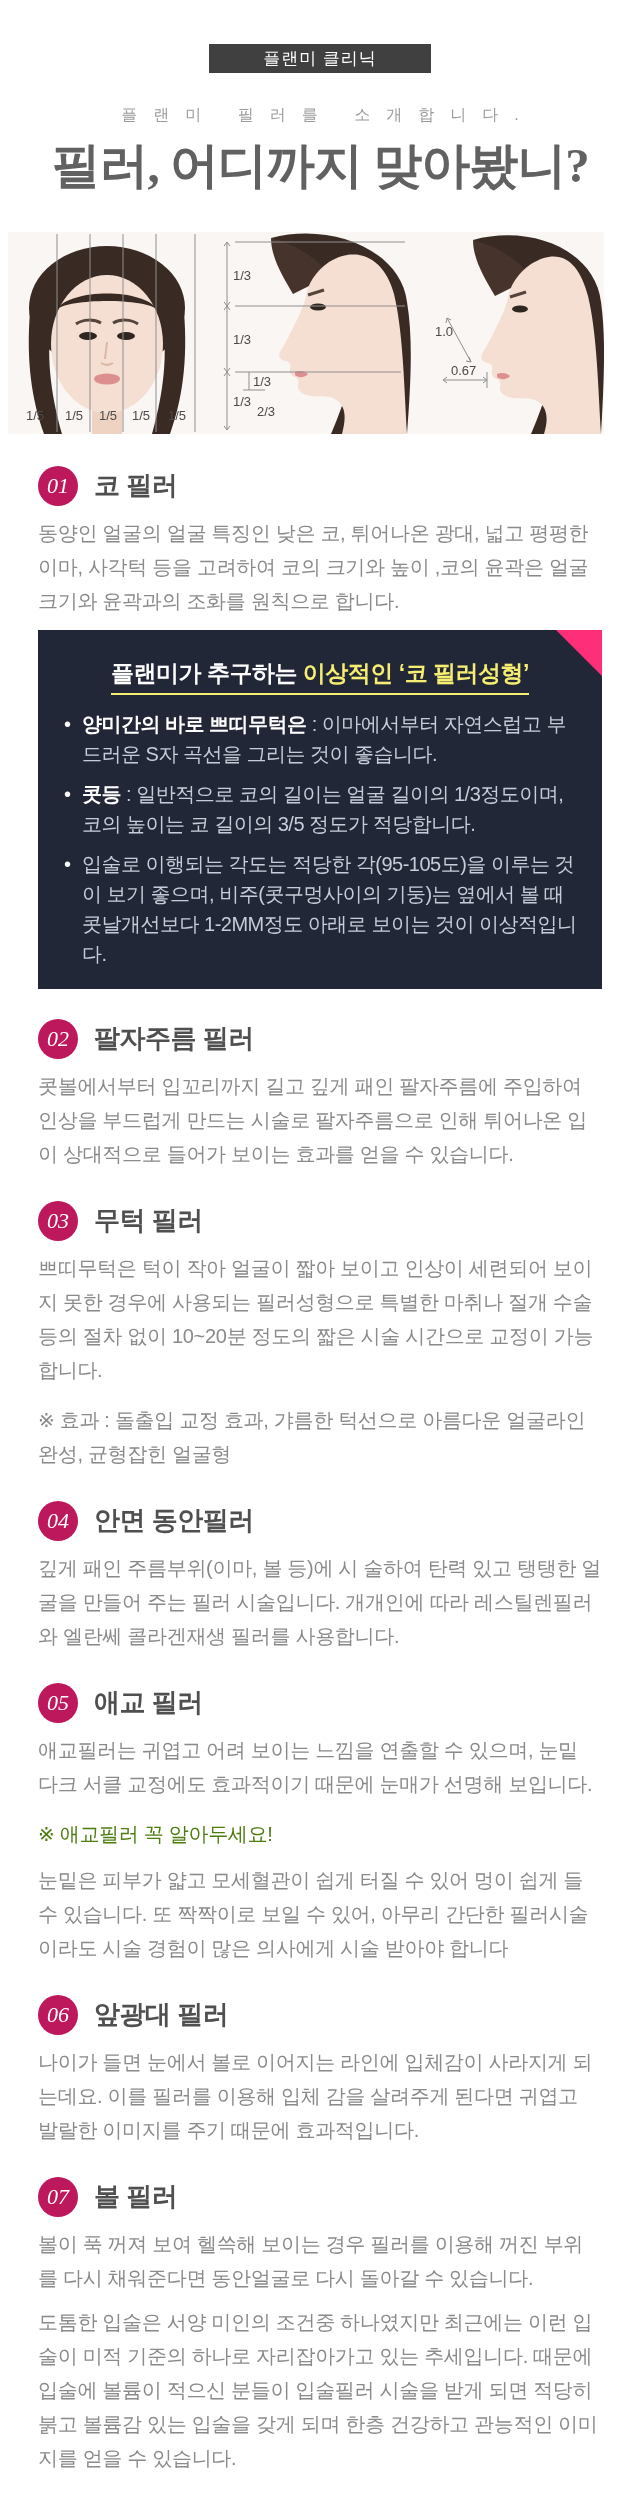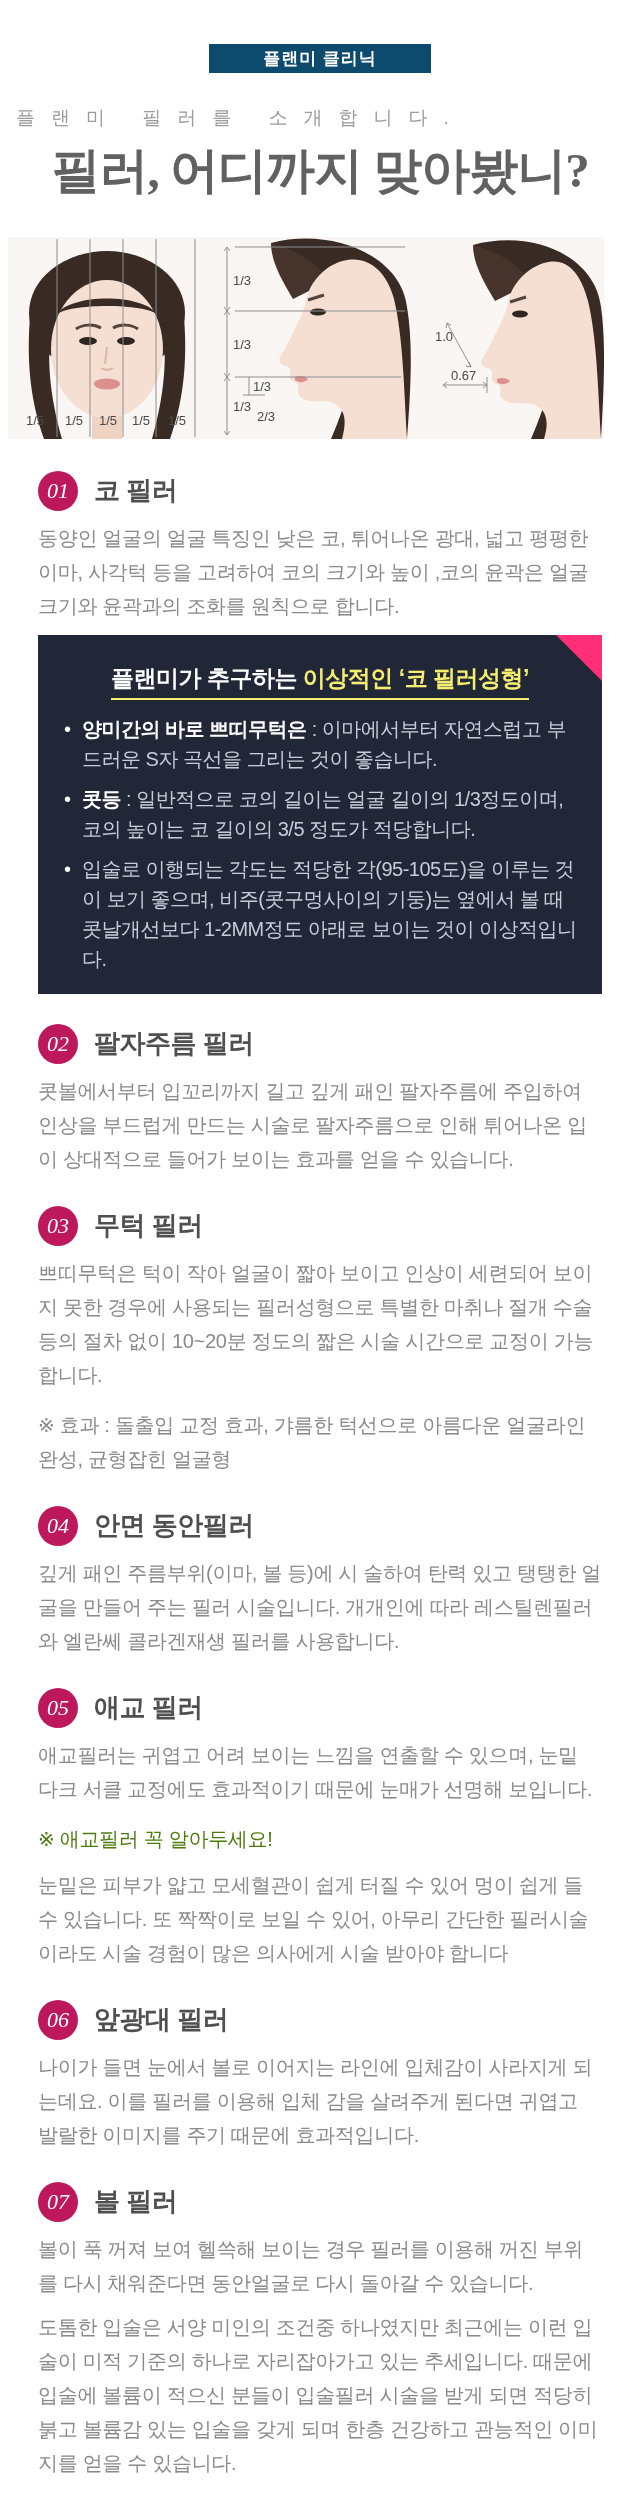--- a/index.html
+++ b/index.html
@@ -6,26 +6,26 @@
   body{
     width:640px;height:2495px;overflow:hidden;background:#ffffff;
     font-family:"Liberation Sans","DejaVu Sans",sans-serif;
     -webkit-font-smoothing:antialiased;
   }
   .wrap{padding:0 38px;}
 
   
   .badge-row{text-align:center;padding-top:44px;}
   .clinic-badge{
-    display:inline-block;background:#0c4a6e;color:#ffffff;
-    font-weight:bold;font-size:17px;line-height:29px;padding:0 54px;letter-spacing:1px;
+    display:inline-block;background:#404040;color:#ffffff;
+    font-weight:normal;font-size:17px;line-height:29px;padding:0 54px;letter-spacing:1px;
   }
   .subtitle{
-    margin-top:32px;color:#9b9b9b;
-    font-size:19px;letter-spacing:16px;text-indent:16px;white-space:nowrap;
+    margin-top:32px;text-align:center;color:#9b9b9b;
+    font-size:16px;letter-spacing:16px;text-indent:16px;white-space:nowrap;
   }
   .main-title{
     margin:8px 0 0 0;text-align:center;
     font-family:"Liberation Serif","DejaVu Serif",serif;
     font-size:49px;font-weight:600;color:#616161;letter-spacing:-1px;line-height:1.3;
   }
 
   
   .hero{display:flex;margin-top:34px;padding-left:8px;align-items:flex-start;}
   .hero figure{margin:0;}

